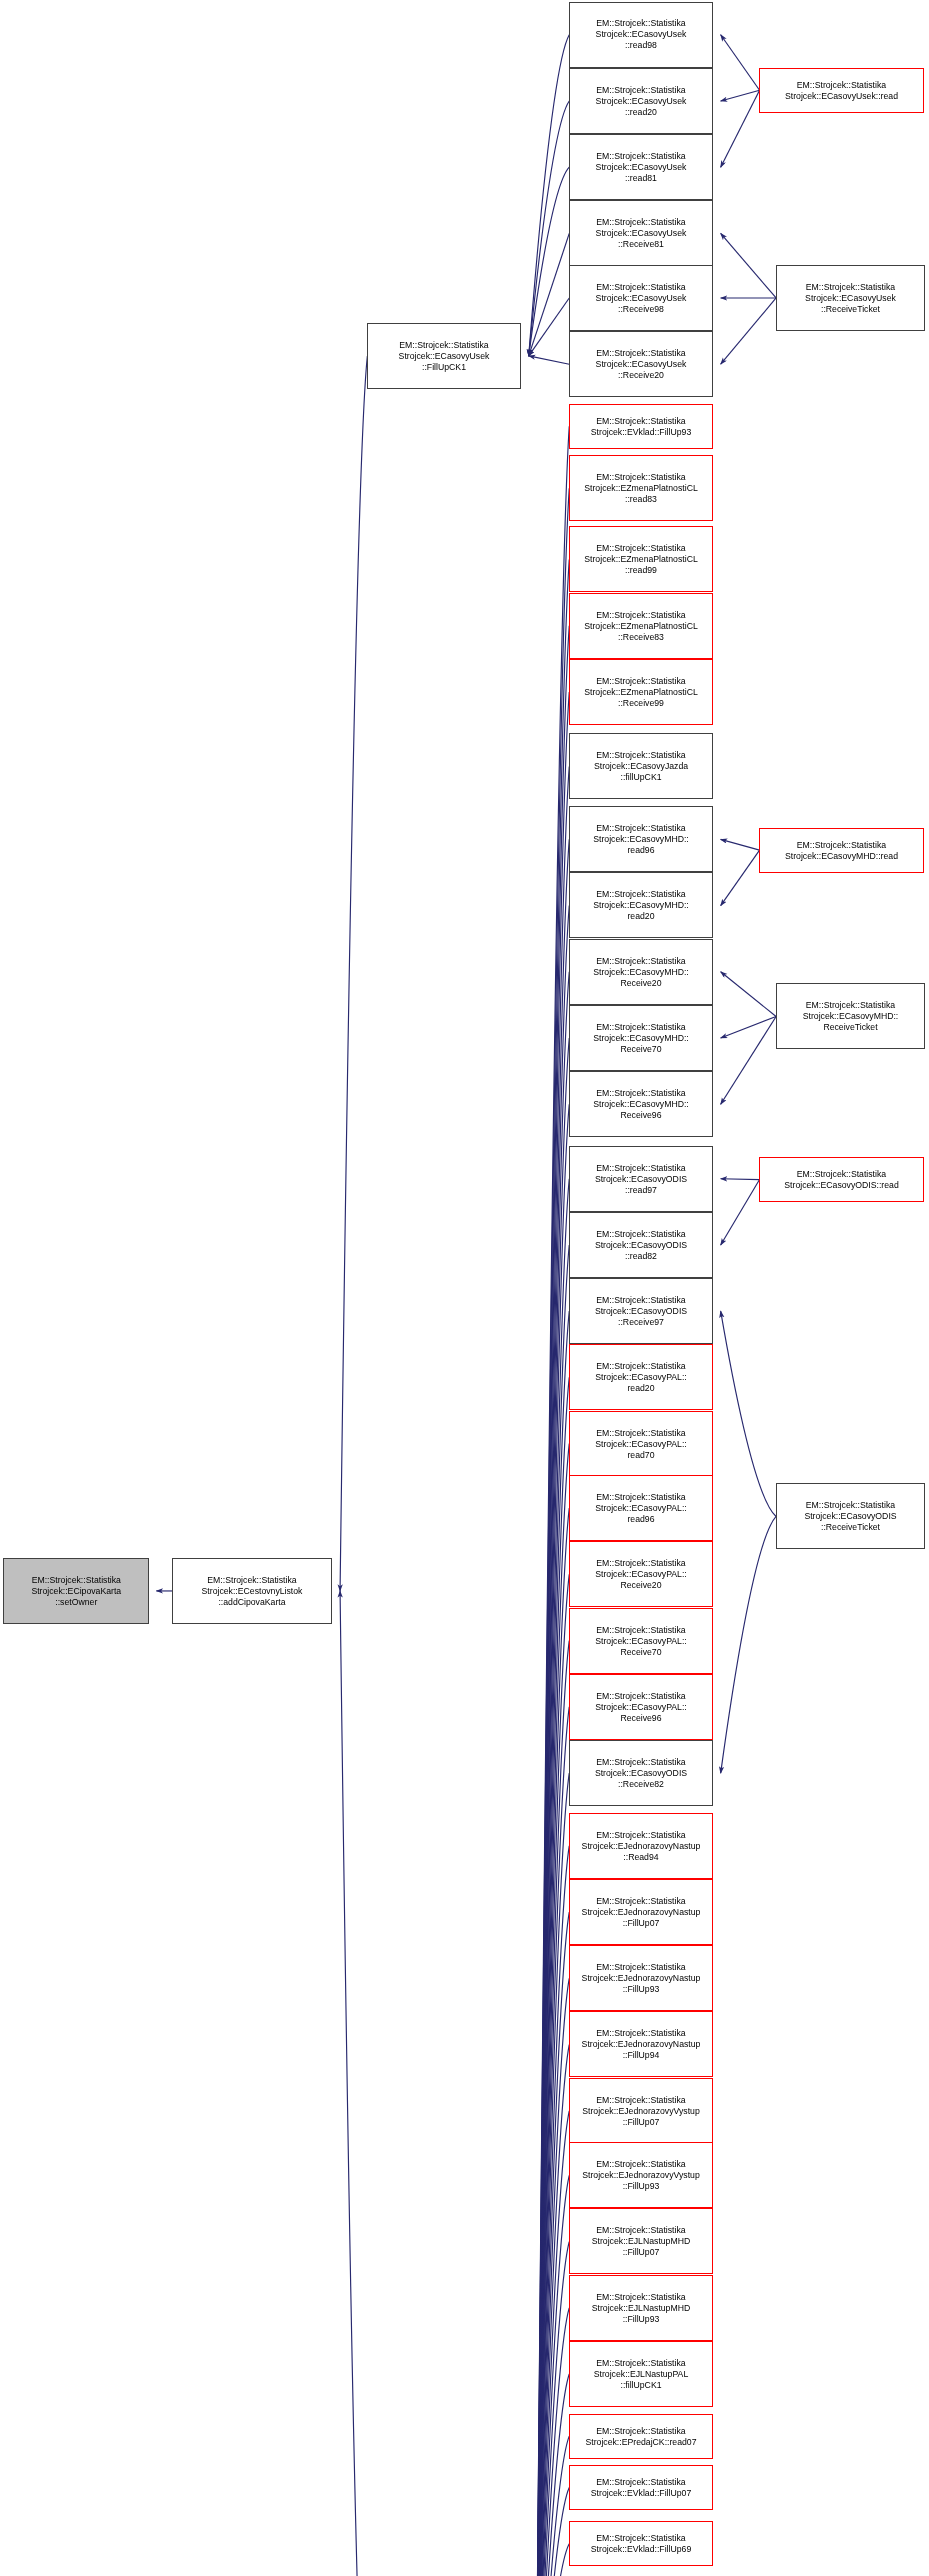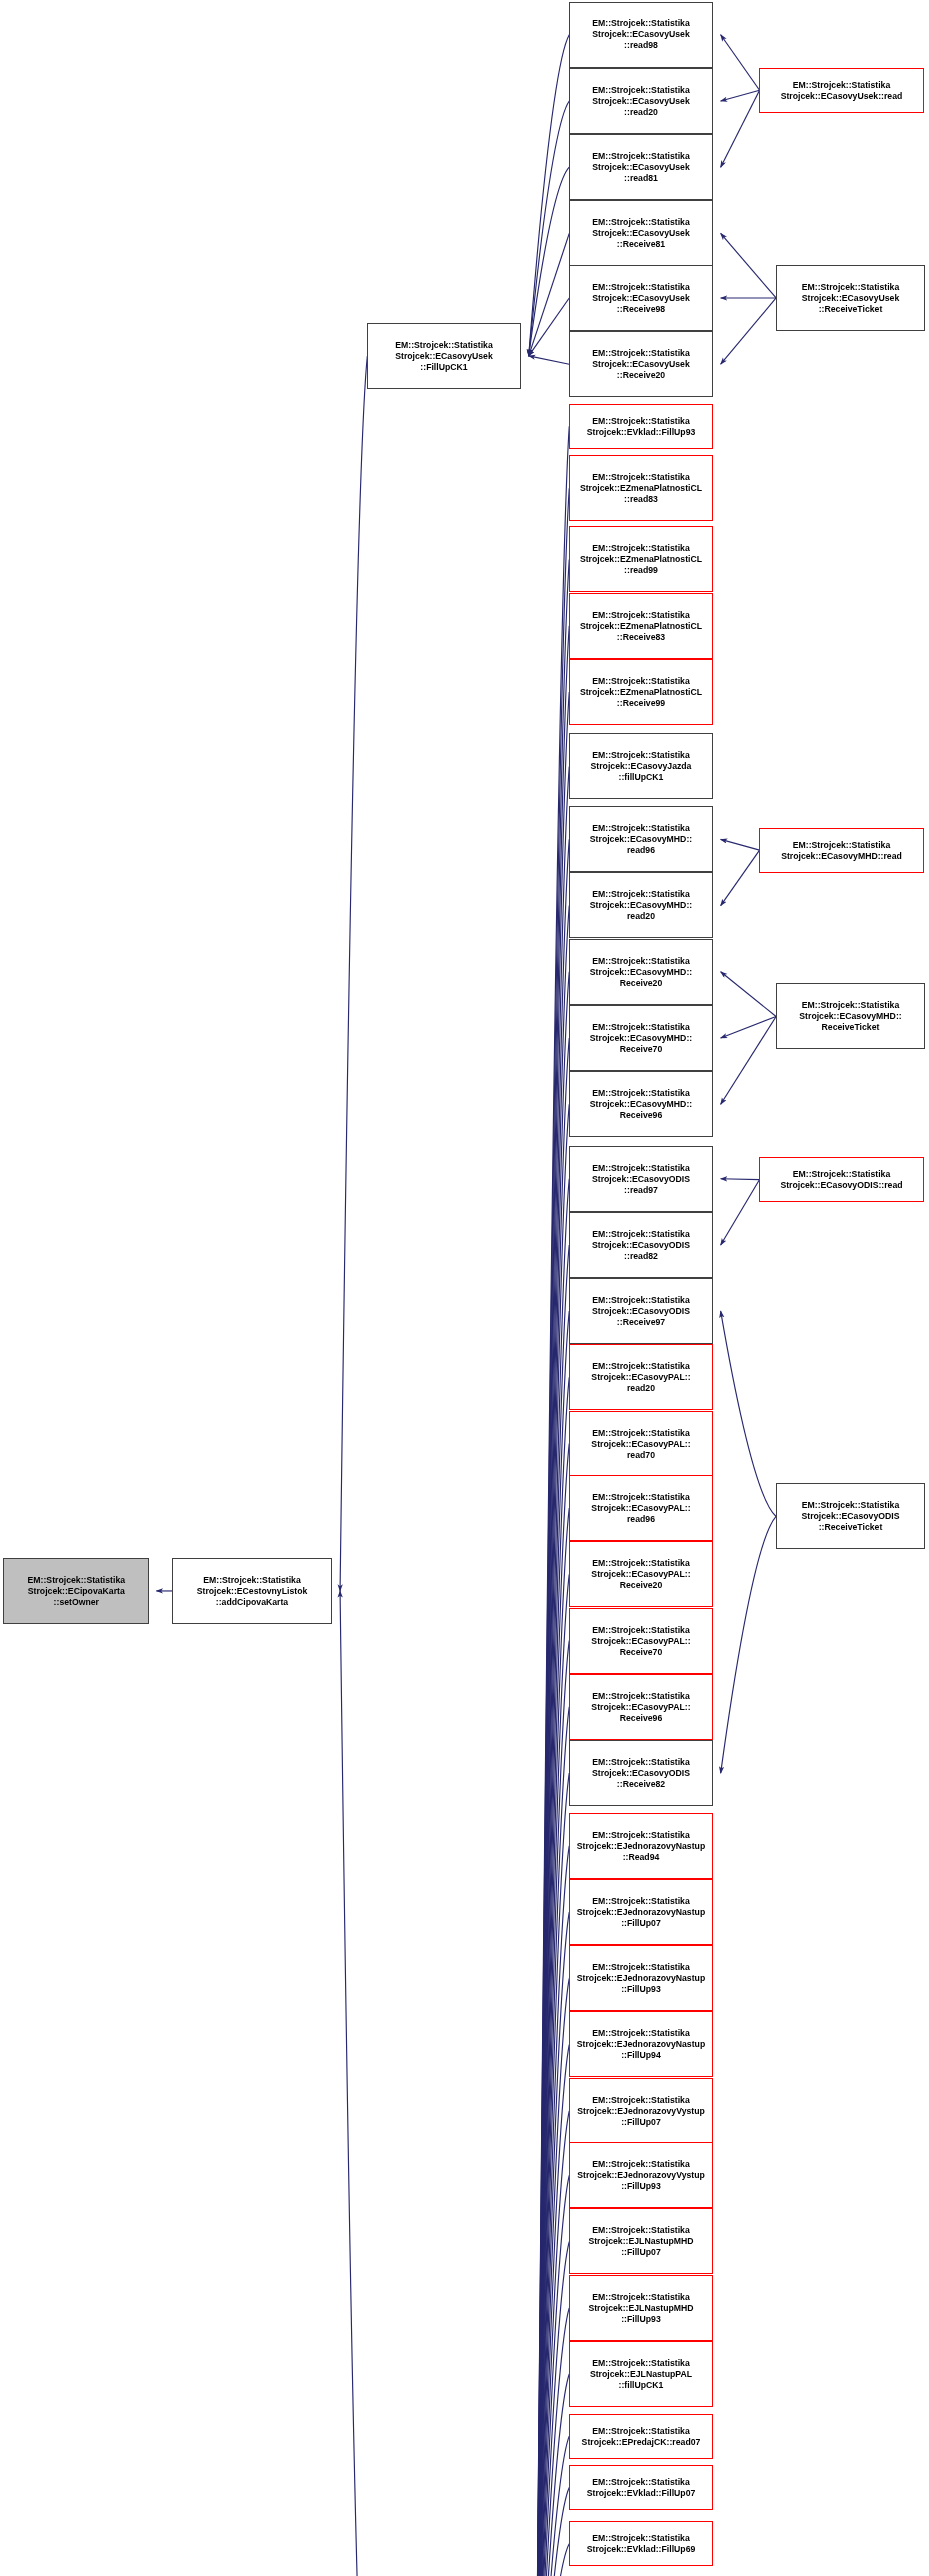--- a/index.html
+++ b/index.html
@@ -18,21 +18,21 @@
     color:#000;
     background:#ffffff;
     border:0.8px solid #404040;
     letter-spacing:0px;
     white-space:pre-line;
     padding:0.8px 2.5px;
     overflow:hidden;
   }
   .node.red{border:0.8px solid #ff0000;}
   .node.gray{background:#bfbfbf;border:0.8px solid #404040;}
-  .node span{display:block;width:100%;font-weight:bold;}
+  .node span{display:block;width:100%;}
 </style>
 </head>
 <body>
 
 <div id="canvas">
   <svg id="edges" viewBox="0 0 1123 3111" preserveAspectRatio="none">
     <defs>
       <marker id="ah" markerWidth="9" markerHeight="9" refX="8" refY="3.2" orient="auto" markerUnits="userSpaceOnUse">
         <path d="M0,0 L9,3.2 L0,6.4 L2.2,3.2 z" fill="#27286e"></path>
       </marker>

